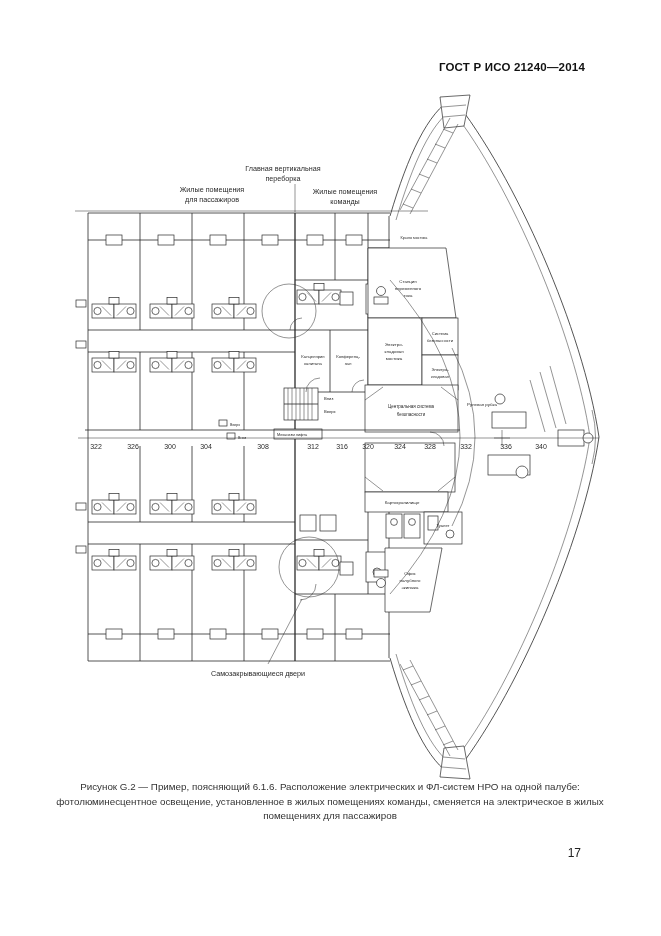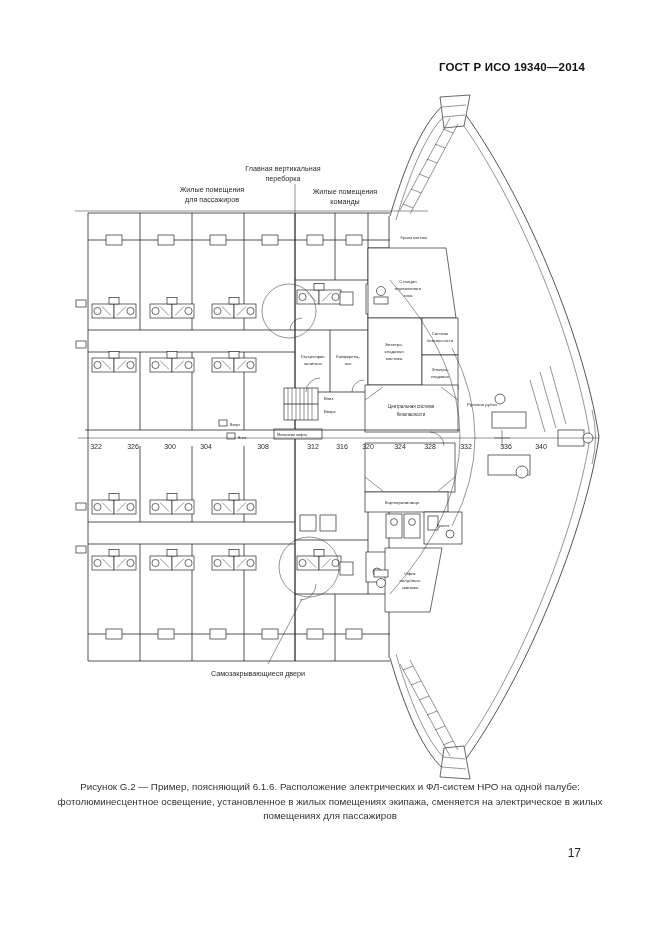--- a/index.html
+++ b/index.html
@@ -25,21 +25,21 @@
   .thin{stroke:#2a2a2a;stroke-width:.5;fill:none;}
   .wh{fill:#ffffff;stroke:#2a2a2a;stroke-width:.7;}
   .lbl{fill:#2a2a2a;font-family:"Liberation Sans",sans-serif;}
   .mid{text-anchor:middle;}
 </style>
 </head>
 <body>
 
 <div class="page">
 
-  <div class="hdr">ГОСТ Р ИСО 19340—2014</div>
+  <div class="hdr">ГОСТ Р ИСО 21240—2014</div>
 
   <svg width="661" height="936" viewBox="0 0 661 936">
     <defs>
       <g id="bedpair">
         <rect x="0" y="0" width="22" height="14" class="wh"></rect>
         <rect x="22" y="0" width="22" height="14" class="wh"></rect>
         <circle cx="5.5" cy="7" r="3.6" class="wh"></circle>
         <circle cx="38.5" cy="7" r="3.6" class="wh"></circle>
         <line x1="10" y1="2.5" x2="19" y2="11.5" class="thin"></line>
         <line x1="34" y1="2.5" x2="25" y2="11.5" class="thin"></line>
@@ -305,15 +305,15 @@
       <text x="506" y="449" class="lbl mid" font-size="7">336</text>
       <text x="541" y="449" class="lbl mid" font-size="7">340</text>
     </g>
 
     <g>
       <line x1="268" y1="664" x2="302" y2="599" class="thin"></line>
       <text x="258" y="676" class="lbl mid" font-size="7.2">Самозакрывающиеся двери</text>
     </g>
   </svg>
 
-  <div class="caption">Рисунок G.2 — Пример, поясняющий 6.1.6. Расположение электрических и ФЛ-систем НРО на одной палубе: фотолюминесцентное освещение, установленное в жилых помещениях экипажа, сменяется на электрическое в жилых помещениях для пассажиров</div>
+  <div class="caption">Рисунок G.2 — Пример, поясняющий 6.1.6. Расположение электрических и ФЛ-систем НРО на одной палубе: фотолюминесцентное освещение, установленное в жилых помещениях команды, сменяется на электрическое в жилых помещениях для пассажиров</div>
   <div class="pagenum">17</div>
 </div>
 
 </body></html>

